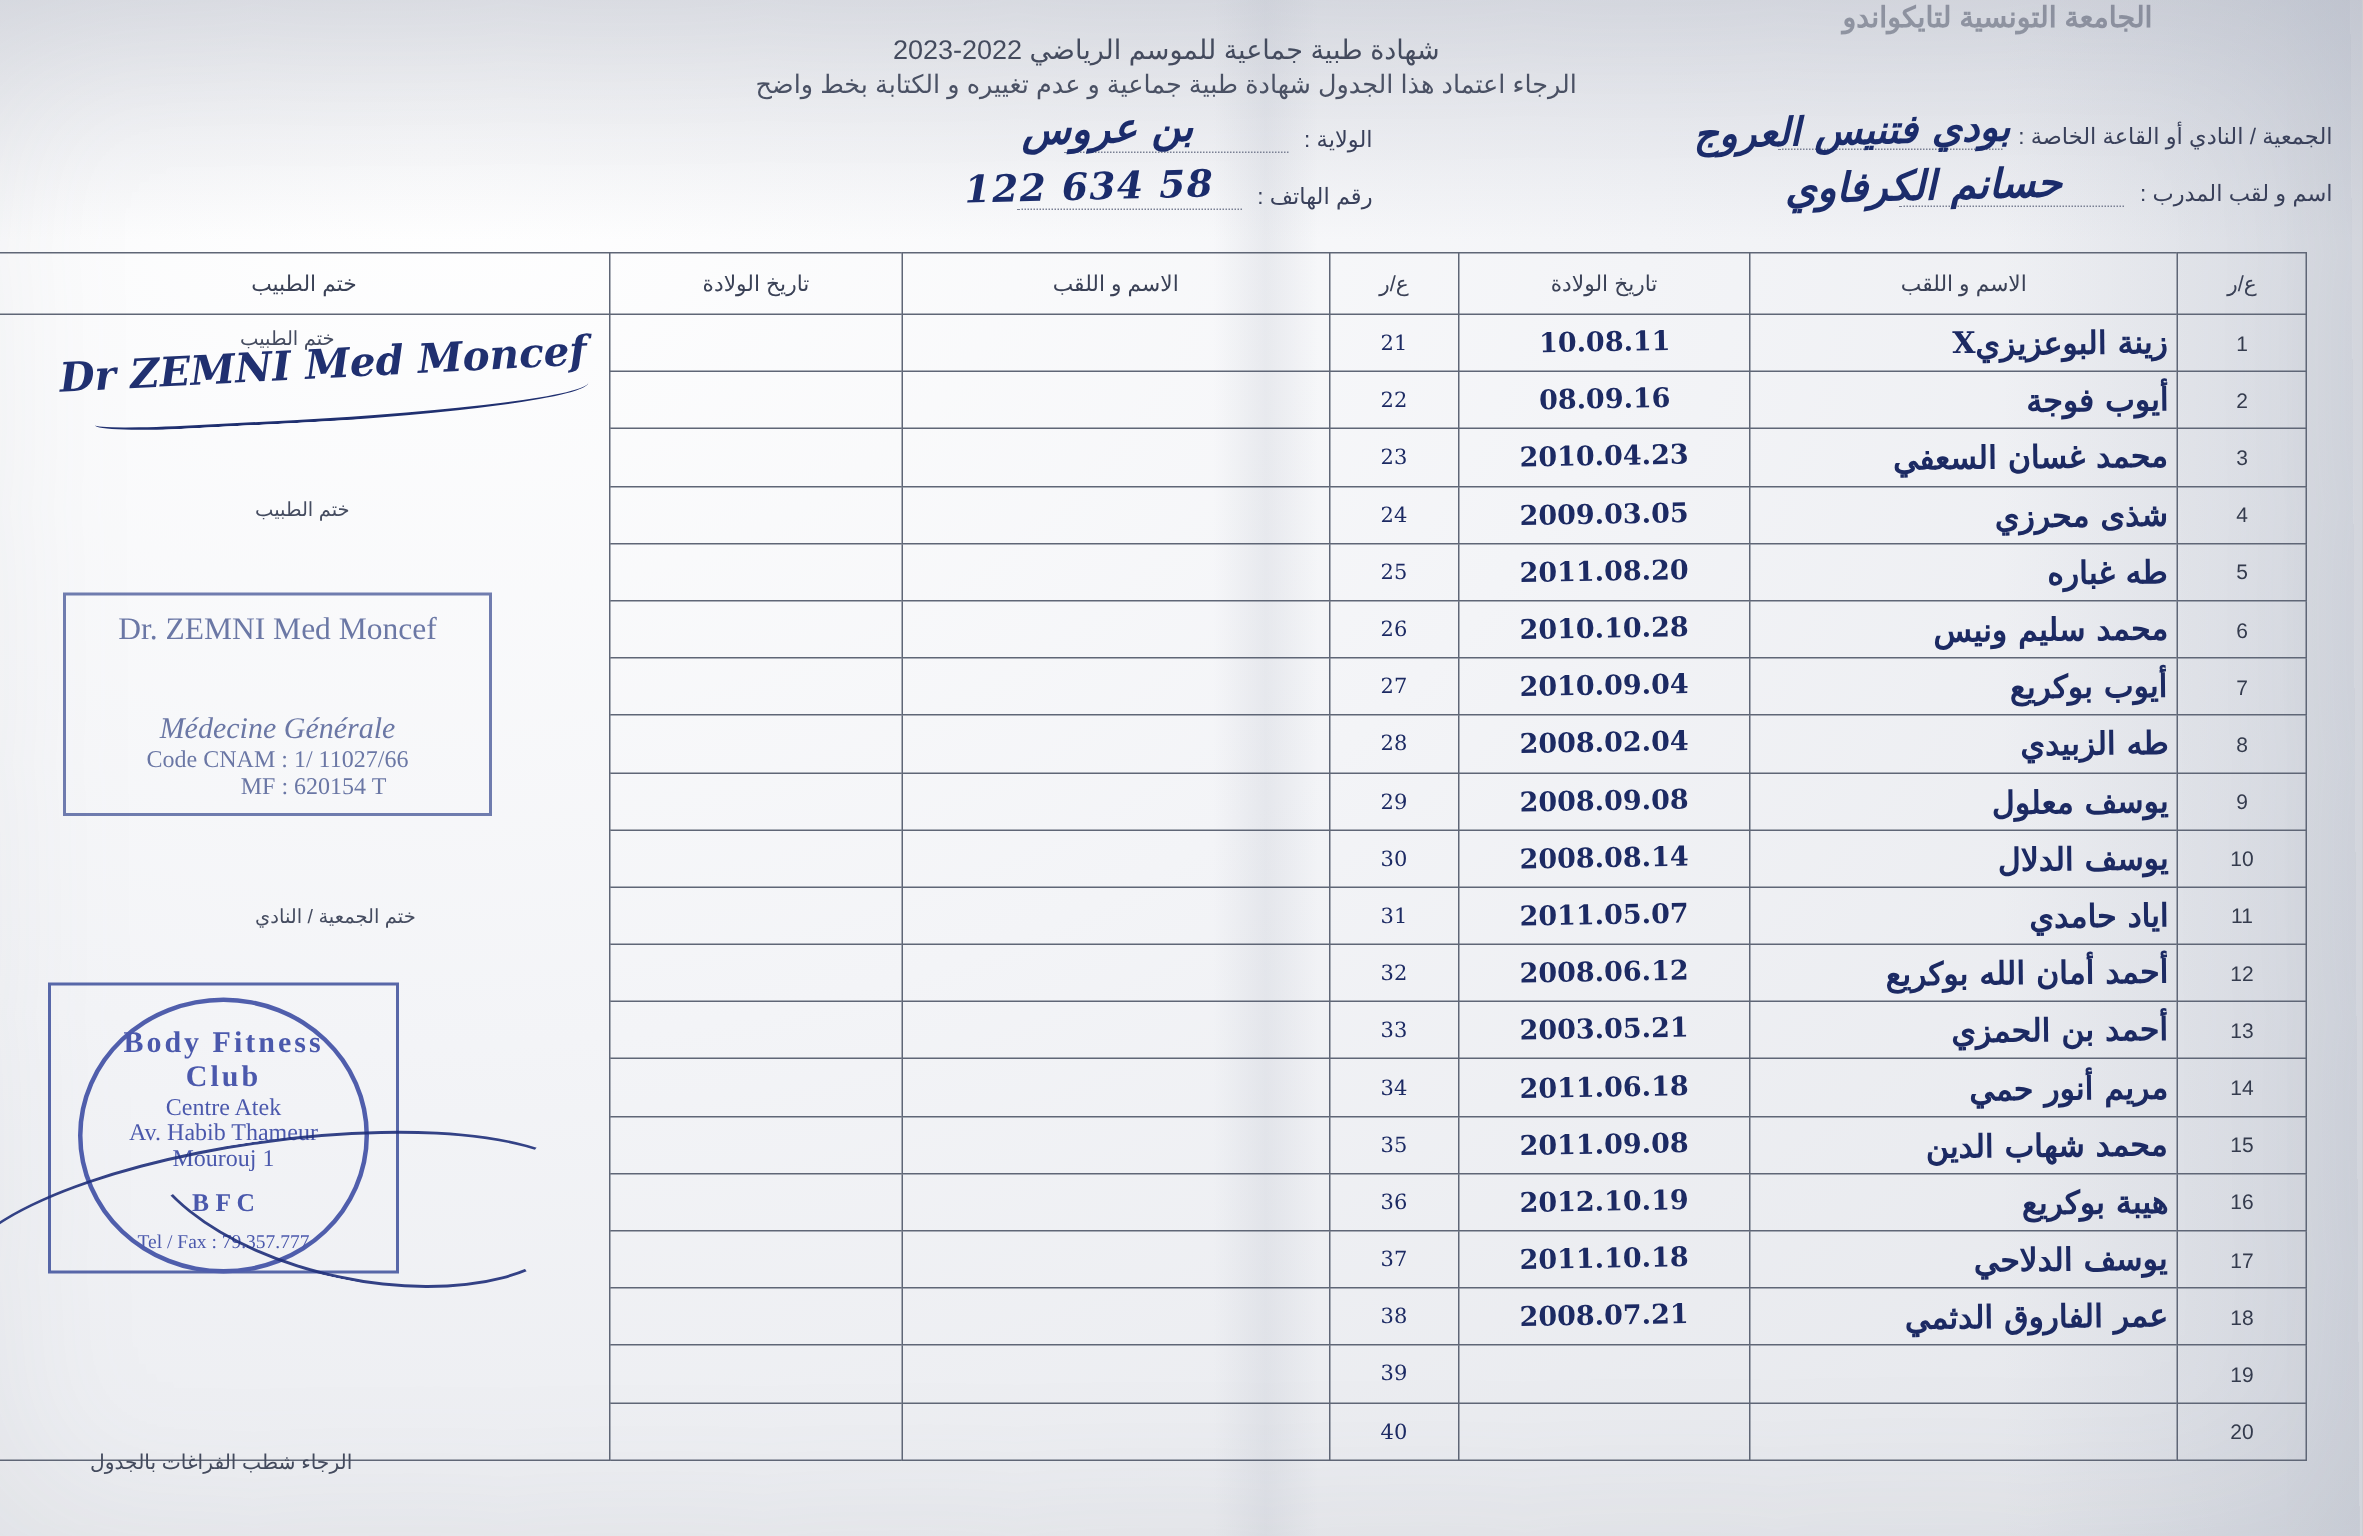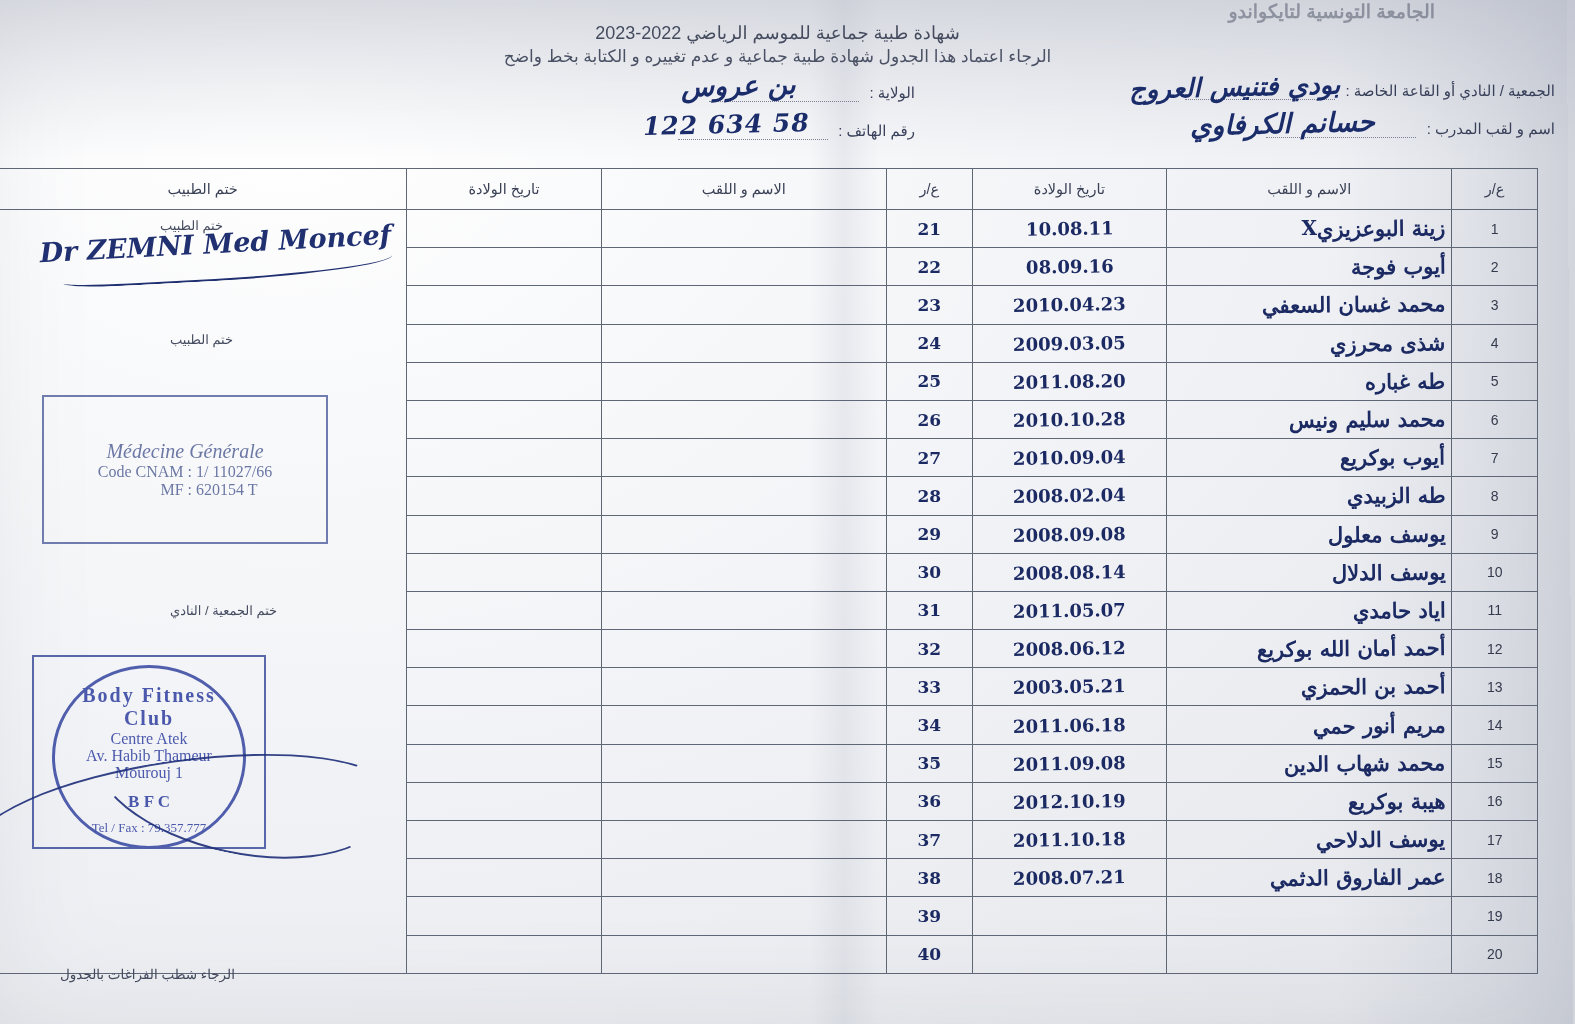--- a/index.html
+++ b/index.html
@@ -111,21 +111,21 @@
     display: inline-block;
   }
   .hw-date {
     font-family: "DejaVu Serif", serif;
     font-size: 18px; color: #1c2a63; font-weight: bold;
     transform: rotate(-1deg);
     display: inline-block;
   }
   .rownum-hand {
     font-family: "DejaVu Serif", serif;
-    font-size: 17px; color: #1c2a63; font-weight: bold;
+    font-size: 14px; color: #1c2a63; font-weight: normal;
   }
 
   
   .doc-label {
     position: absolute; font-size: 13px; color: #454c60;
   }
   .doc-sign {
     position: absolute;
     font-family: "DejaVu Serif", serif;
     font-style: italic; font-weight: bold;
@@ -459,20 +459,21 @@
 
   <div class="doc-label" style="left:180px; top:218px;">ختم الطبيب</div>
   <div class="doc-sign" style="left:60px; top:228px;">
     <span>Dr ZEMNI Med Moncef</span>
     <span class="swoosh"></span>
   </div>
 
   <div class="doc-label" style="left:190px; top:332px;">ختم الطبيب</div>
 
   <div class="stamp-rect" style="left:62px; top:395px; width:282px; height:145px;">
+    <div class="l1">Dr. ZEMNI Med Moncef</div>
     <div class="l2">Médecine Générale</div>
     <div class="l3">Code CNAM : 1/ 11027/66</div>
     <div class="l4">MF : 620154 T</div>
   </div>
 
   <div class="doc-label" style="left:190px; top:603px;">ختم الجمعية / النادي</div>
 
   <div class="club-stamp" style="left:52px; top:655px;">
     <div class="club-circle">
       <div class="arc-top">Body Fitness Club</div>

